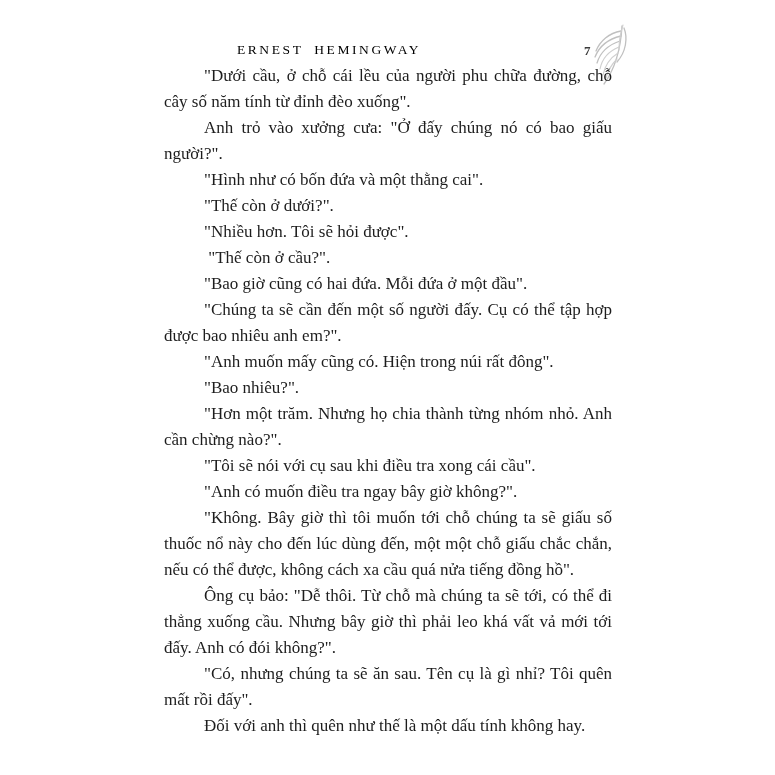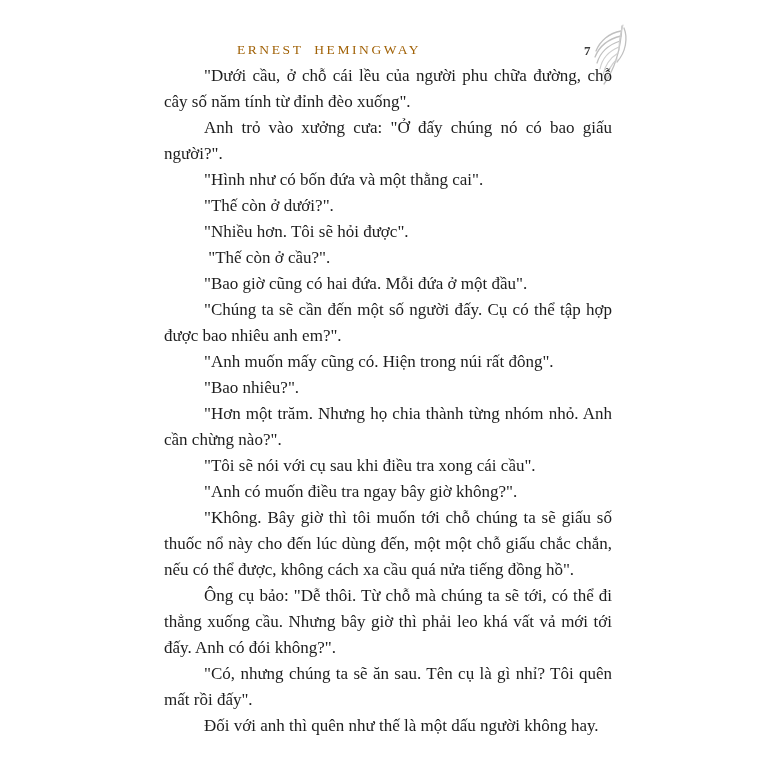--- a/index.html
+++ b/index.html
@@ -17,21 +17,21 @@
   }
   .running-header {
     position: absolute;
     top: 42px;
     left: 0;
     width: 658px;
     text-align: center;
     font-size: 13.5px;
     letter-spacing: 2.6px;
     word-spacing: 5px;
-    color: #a16207;
+    color: #000000;
   }
   .page-number {
     position: absolute;
     top: 43px;
     left: 584px;
     font-size: 13px;
     font-weight: bold;
     color: #3a3a3a;
   }
   .ornament {
@@ -92,16 +92,16 @@
       <p>"Bao giờ cũng có hai đứa. Mỗi đứa ở một đầu".</p>
       <p>"Chúng ta sẽ cần đến một số người đấy. Cụ có thể tập hợp được bao nhiêu anh em?".</p>
       <p>"Anh muốn mấy cũng có. Hiện trong núi rất đông".</p>
       <p>"Bao nhiêu?".</p>
       <p>"Hơn một trăm. Nhưng họ chia thành từng nhóm nhỏ. Anh cần chừng nào?".</p>
       <p>"Tôi sẽ nói với cụ sau khi điều tra xong cái cầu".</p>
       <p>"Anh có muốn điều tra ngay bây giờ không?".</p>
       <p>"Không. Bây giờ thì tôi muốn tới chỗ chúng ta sẽ giấu số thuốc nổ này cho đến lúc dùng đến, một một chỗ giấu chắc chắn, nếu có thể được, không cách xa cầu quá nửa tiếng đồng hồ".</p>
       <p>Ông cụ bảo: "Dễ thôi. Từ chỗ mà chúng ta sẽ tới, có thể đi thẳng xuống cầu. Nhưng bây giờ thì phải leo khá vất vả mới tới đấy. Anh có đói không?".</p>
       <p>"Có, nhưng chúng ta sẽ ăn sau. Tên cụ là gì nhỉ? Tôi quên mất rồi đấy".</p>
-      <p>Đối với anh thì quên như thế là một dấu người không hay.</p>
+      <p>Đối với anh thì quên như thế là một dấu tính không hay.</p>
     </div>
 
 </div>
 
 </body></html>

